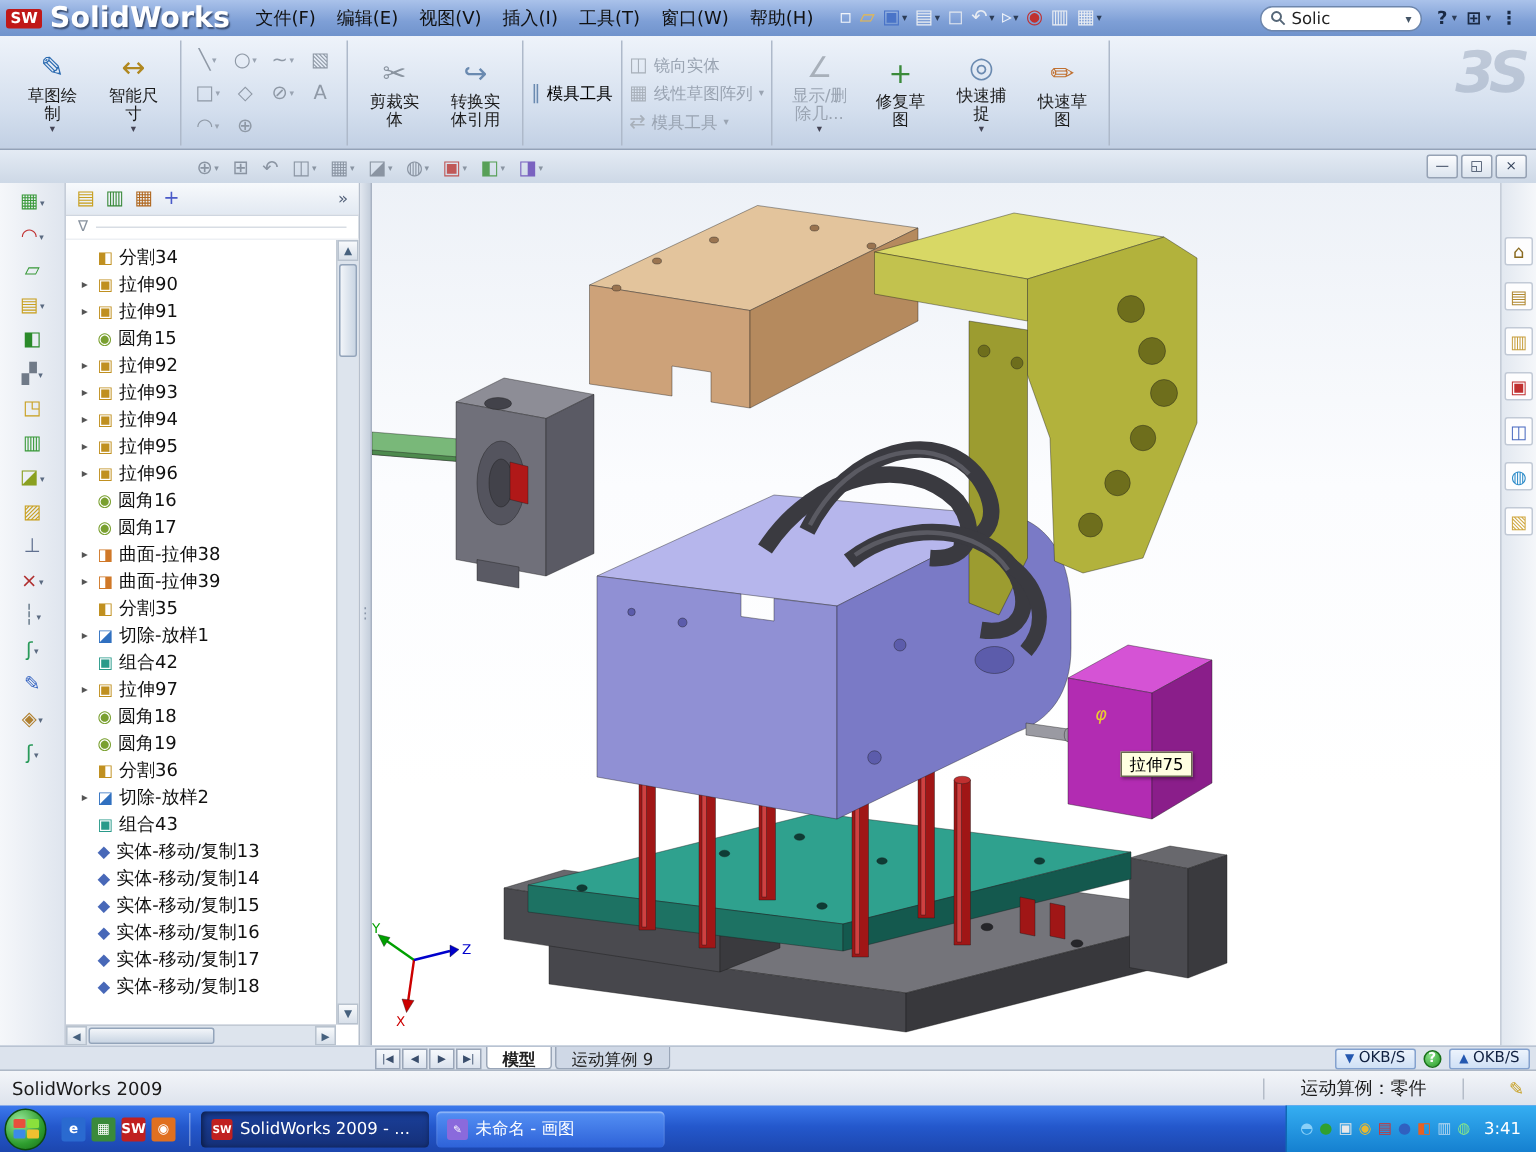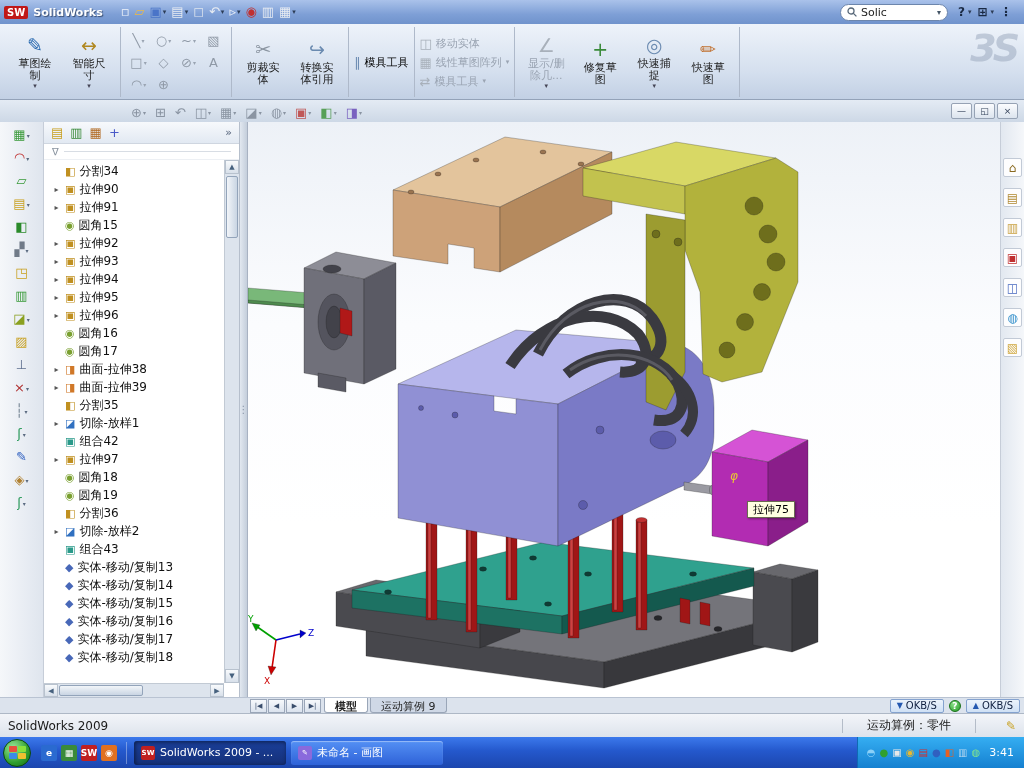--- a/index.html
+++ b/index.html
@@ -6,21 +6,21 @@
   html,body { width:1024px; height:768px; overflow:hidden; }
   body { font-family:"DejaVu Sans","Liberation Sans",sans-serif; font-size:12px; background:#fff; }
   #app { position:relative; width:1024px; height:768px; background:#cfd8e6; overflow:hidden; }
 
   
   .titlebar { position:absolute; top:0; left:0; right:0; height:24px;
     background:linear-gradient(#aac2ea,#7e9fd6 60%,#7093cc);
     display:flex; align-items:center; padding:0 4px; gap:2px; }
   .logo-badge { background:#c01818; color:#fff; font-weight:bold; font-size:10px;
     padding:1px 3px; border-radius:2px; margin-right:3px; }
-  .app-name { color:#fff; font-weight:bold; font-size:11px; text-shadow:1px 1px 1px #3a4e72; margin-right:8px; }
+  .app-name { color:#fff; font-weight:bold; font-size:19px; text-shadow:1px 1px 1px #3a4e72; margin-right:8px; }
   .menu-item { padding:3px 7px; color:#101010; font-size:12px; cursor:default; }
   .tb-icons { display:flex; align-items:center; gap:1px; margin-left:6px; }
   .tbi { display:flex; align-items:center; padding:1px 2px; }
   .tbg { font-size:13px; line-height:14px; }
   .tbarrow { font-size:7px; color:#2c3c56; margin-left:1px; }
   .search-box { margin-left:auto; background:#fff; border:1px solid #6d86ac; border-radius:9px;
     height:17px; width:108px; display:flex; align-items:center; padding:0 6px; gap:4px; }
   .search-val { flex:1; font-size:11px; color:#222; }
   .sarrow { font-size:8px; color:#456; }
   .after-search { display:flex; align-items:center; gap:6px; padding:0 8px; color:#1a2a44; }
@@ -158,20 +158,29 @@
   .tray-time { font-size:11px; margin-left:5px; }
 </style>
 </head>
 <body>
 
 <div id="app">
 
   <div class="titlebar">
     <span class="logo-badge">SW</span>
     <span class="app-name">SolidWorks</span>
+    <div class="menubar" id="menubar" style="display:flex">
+        <span class="menu-item">文件(F)</span>
+        <span class="menu-item">编辑(E)</span>
+        <span class="menu-item">视图(V)</span>
+        <span class="menu-item">插入(I)</span>
+        <span class="menu-item">工具(T)</span>
+        <span class="menu-item">窗口(W)</span>
+        <span class="menu-item">帮助(H)</span>
+      </div>
     <div class="tb-icons" id="tb-icons">
         <span class="tbi">
           <span class="tbg" style="color: rgb(240, 244, 250);">▫</span>
         </span>
         <span class="tbi">
           <span class="tbg" style="color: rgb(232, 184, 74);">▱</span>
         </span>
         <span class="tbi">
           <span class="tbg" style="color: rgb(74, 116, 200);">▣</span>
           <span class="tbarrow">▾</span>
@@ -306,21 +315,21 @@
             <div class="smallbtn">
               <span class="sicon" style="color: rgb(106, 138, 176);">∥</span>
               <span class="slabel">模具工具</span>
             </div>
           </div>
         </div>
         <div class="rgroup">
           <div class="smallcol">
             <div class="smallbtn disabled">
               <span class="sicon" style="color: rgb(168, 176, 186);">◫</span>
-              <span class="slabel">移动实体</span>
+              <span class="slabel">镜向实体</span>
             </div>
             <div class="smallbtn disabled">
               <span class="sicon" style="color: rgb(168, 176, 186);">▦</span>
               <span class="slabel">线性草图阵列</span>
               <span class="sarrow2">▾</span>
             </div>
             <div class="smallbtn disabled">
               <span class="sicon" style="color: rgb(168, 176, 186);">⇄</span>
               <span class="slabel">模具工具</span>
               <span class="sarrow2">▾</span>

